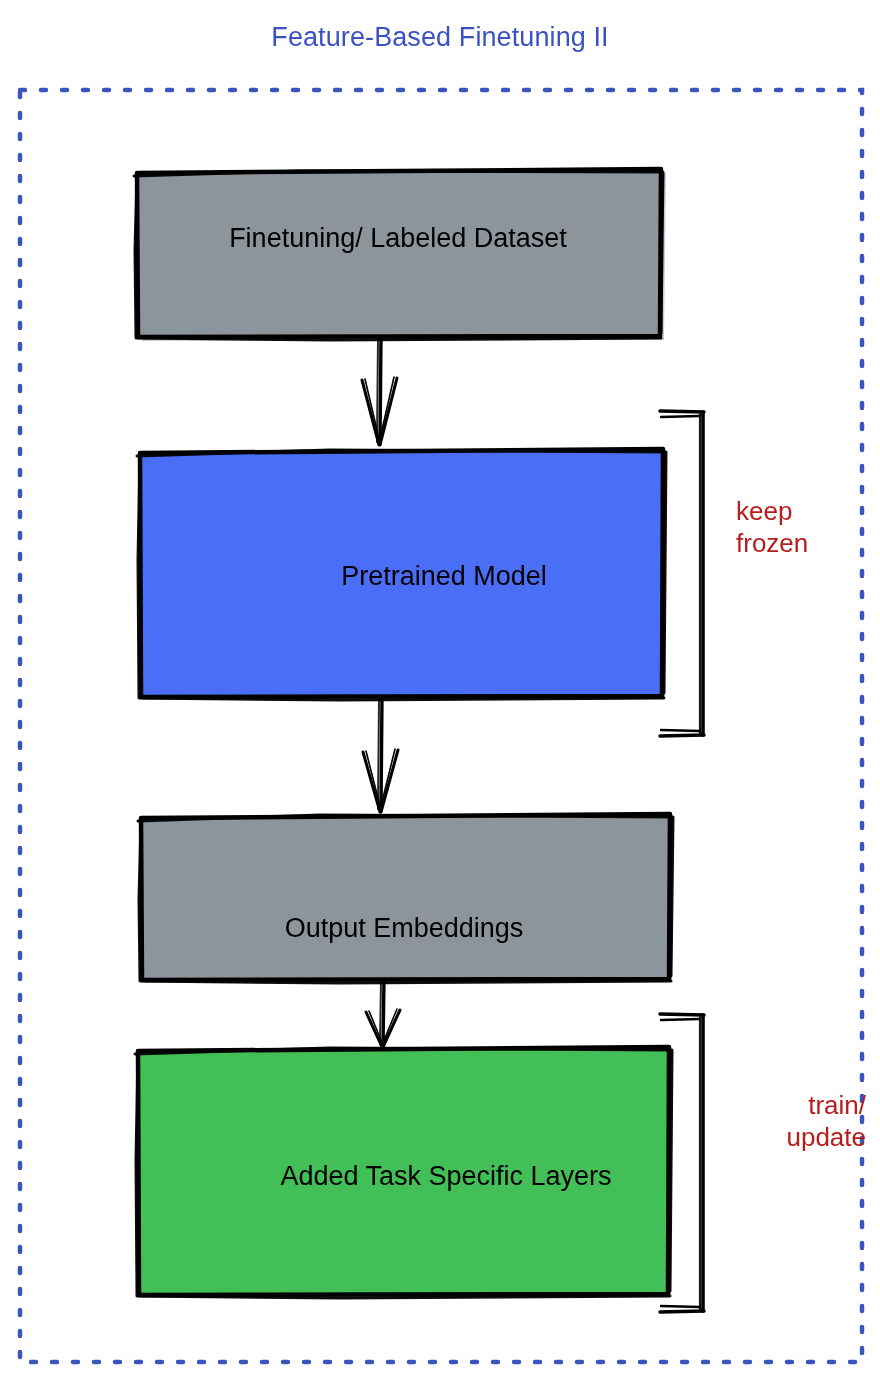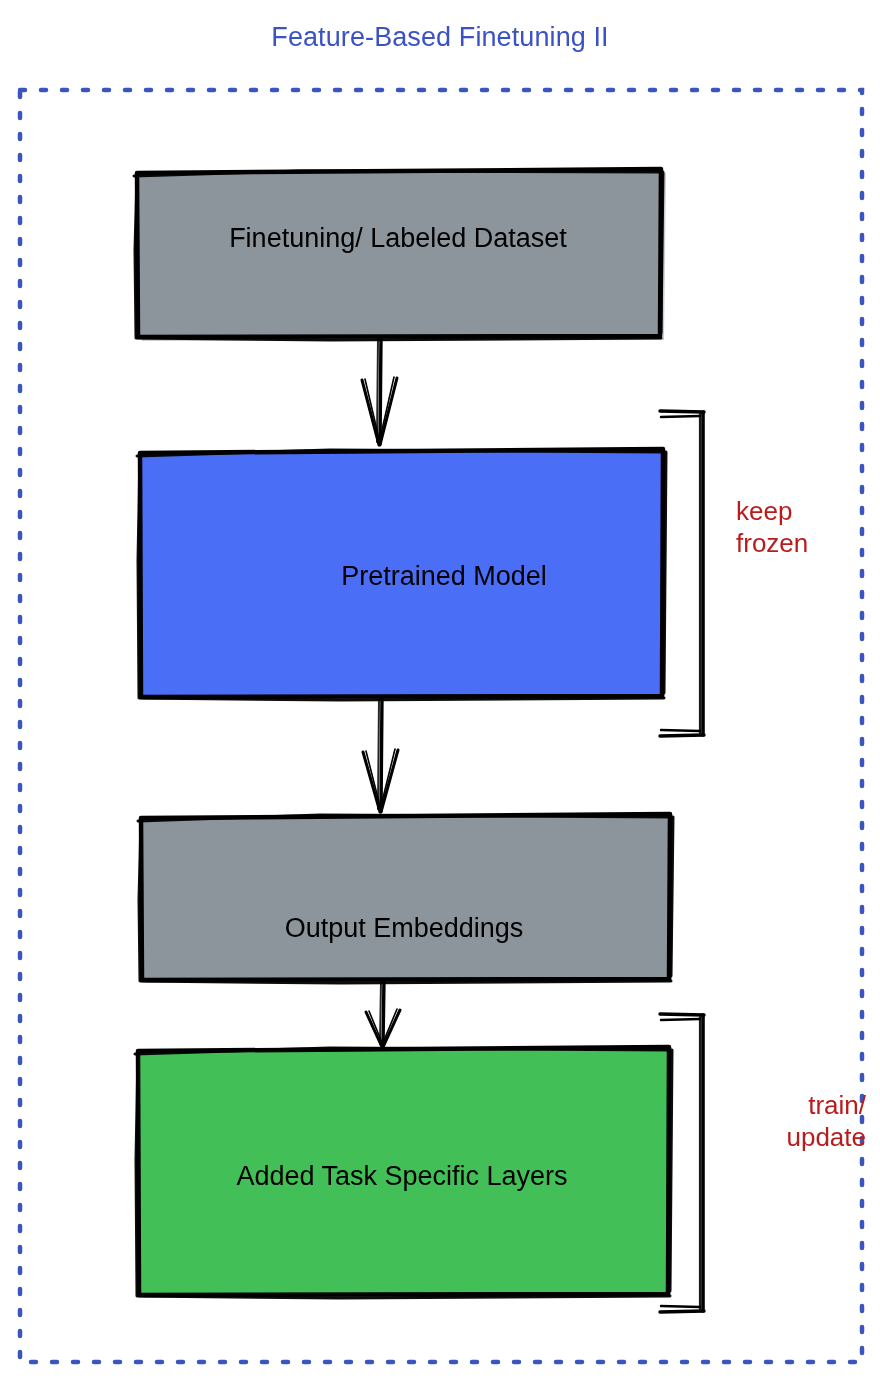--- a/index.html
+++ b/index.html
@@ -138,19 +138,19 @@
   </g>
 
 </svg>
 
 <div class="node-label" style="left:136px; top:222px; width:524px;">Finetuning/ Labeled Dataset</div>
 
 <div class="node-label" style="left:138px; top:560px; width:524px;margin-left:44px;">Pretrained Model</div>
 
 <div class="node-label" style="left:139px; top:912px; width:530px;">Output Embeddings</div>
 
-<div class="node-label" style="left:136px; top:1160px; width:532px;">Added Task Specific Layers</div>
+<div class="node-label" style="left:136px; top:1160px; width:532px;padding-left:44px;">Added Task Specific Layers</div>
 
 <div class="bracket-label" style="left:736px; top:496px; width:130px;">keep
 frozen</div>
 
 <div class="bracket-label" style="left:736px; top:1090px; width:130px;text-align:right;">train/
 update</div>
 
 </body></html>

